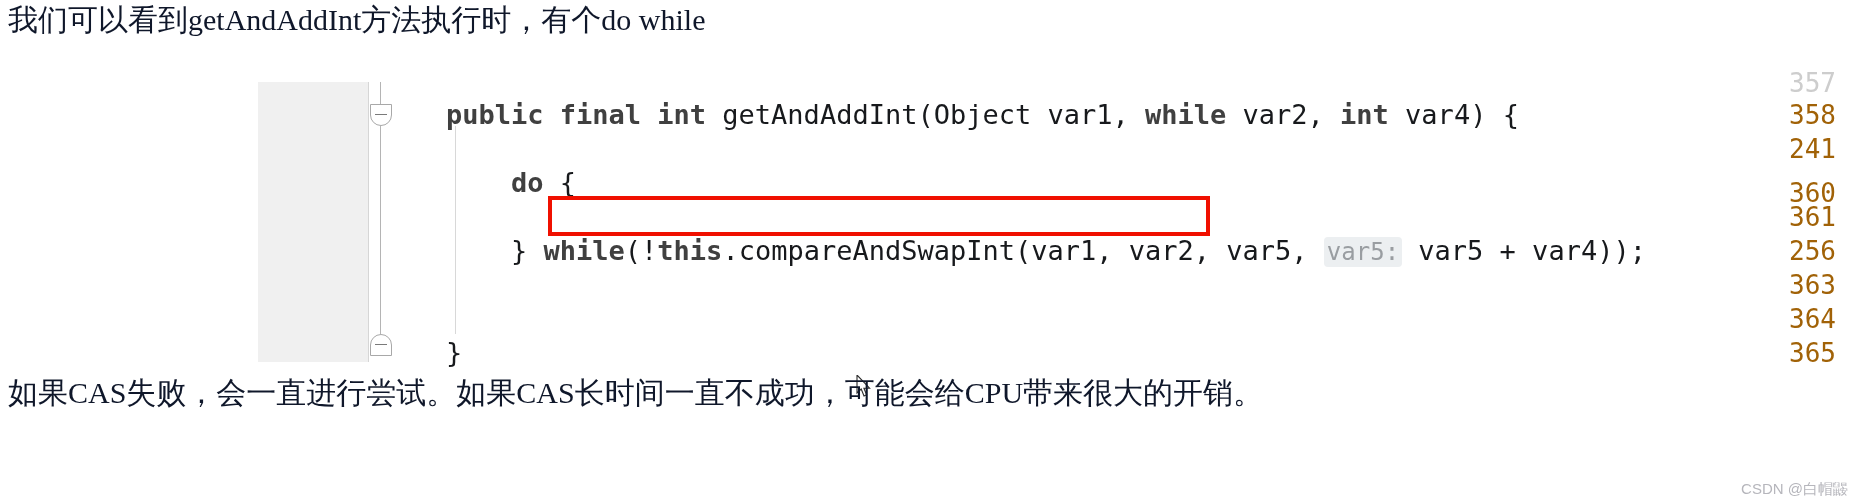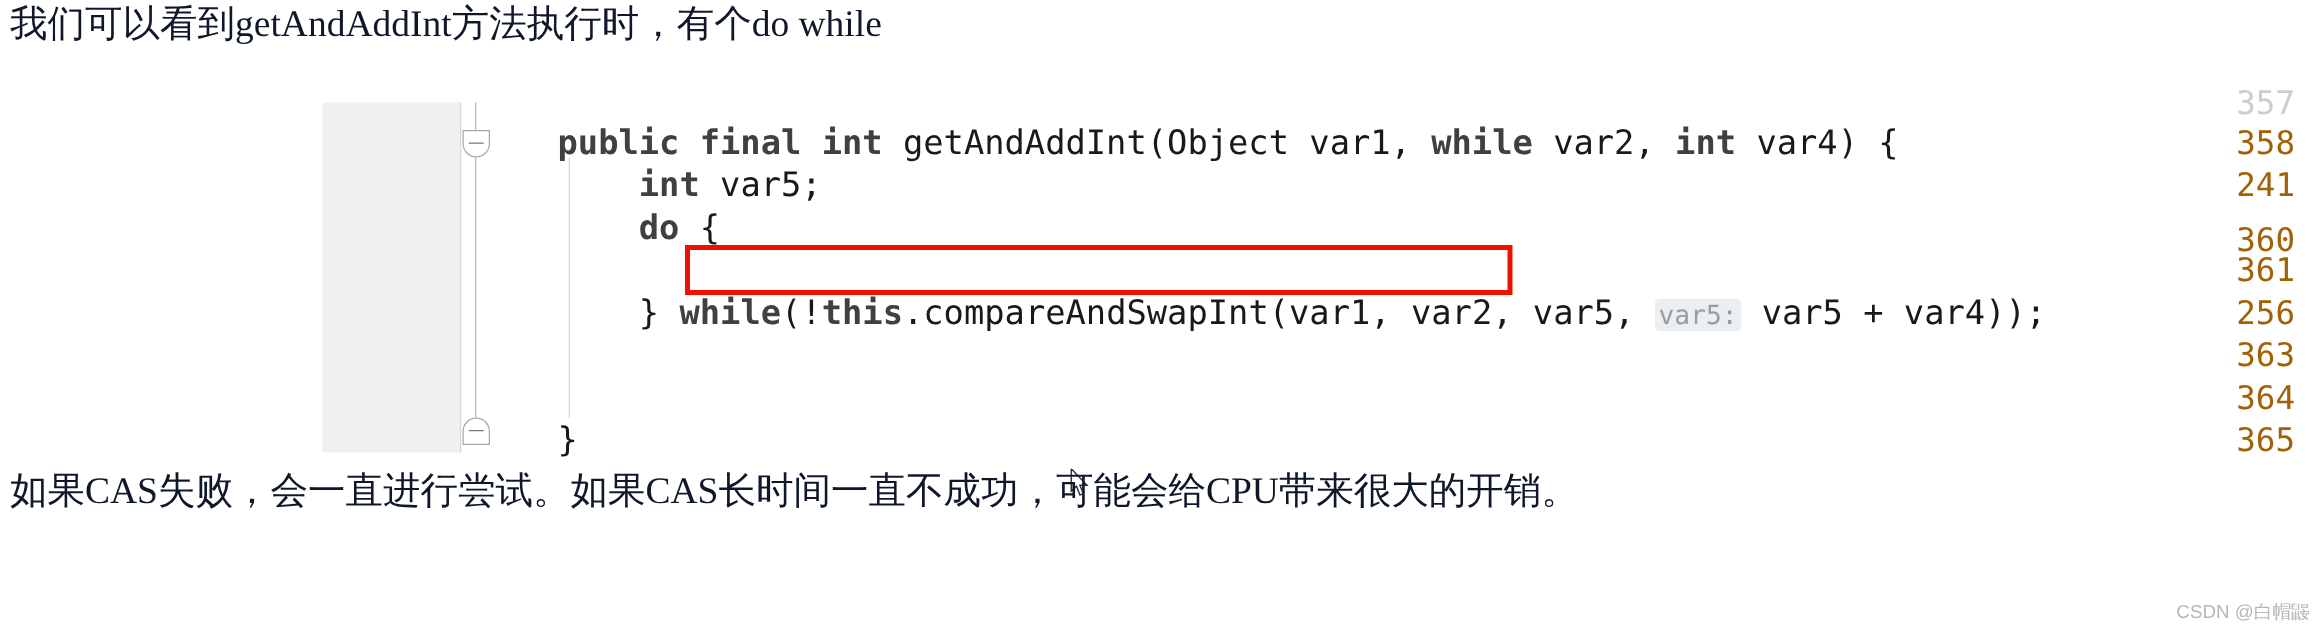--- a/index.html
+++ b/index.html
@@ -110,21 +110,21 @@
     color: #1a1a1a;
     letter-spacing: 0px;
   }
   .kw  { color: #404040; font-weight: bold; margin-top: 29px; }
   .plain { color: #17191c; }
   .hint {
     background: #eceff1;
     color: #999da1;
     border-radius: 4px;
     padding: 1px 3px;
-    font-size: 21px;
+    font-size: 24px;
   }
 
   
   .indent-guide {
     position: absolute;
     width: 0;
     border-left: 1px solid #d8d8d8;
   }
 
   
@@ -182,21 +182,20 @@
 
   <div class="fold-line" style="top:0px; height:22px;"></div>
   <div class="fold-marker pointy-down" style="top:22px;"></div>
   <div class="fold-line" style="top:44px; height:208px;"></div>
   <div class="fold-marker pointy-up" style="top:252px;"></div>
 
   <div class="indent-guide" style="left:197px; top:44px; height:208px;"></div>
 
   <div class="code-line" style="top:16px;"><span class="kw">public final int </span><span class="plain">getAndAddInt(Object var1, </span><span class="kw">while </span><span class="plain">var2, </span><span class="kw">int </span><span class="plain">var4) {</span></div>
 
-  <div class="code-line" style="top:50px;"><span class="plain">    </span><span class="kw">int </span><span class="plain">var5;</span></div>
 
   <div class="code-line" style="top:84px;text-align:right;"><span class="plain">    </span><span class="kw">do</span><span class="plain"> {</span></div>
 
 
   <div class="code-line" style="top:152px;"><span class="plain">    } </span><span class="kw">while</span><span class="plain">(!</span><span class="kw">this</span><span class="plain">.compareAndSwapInt(var1, var2, var5, </span><span class="hint">var5:</span><span class="plain"> var5 + var4));</span></div>
 
   <div class="code-line" style="top:186px;"><span class="plain"></span></div>
 
 
   <div class="code-line" style="top:254px;"><span class="plain">}</span></div>

